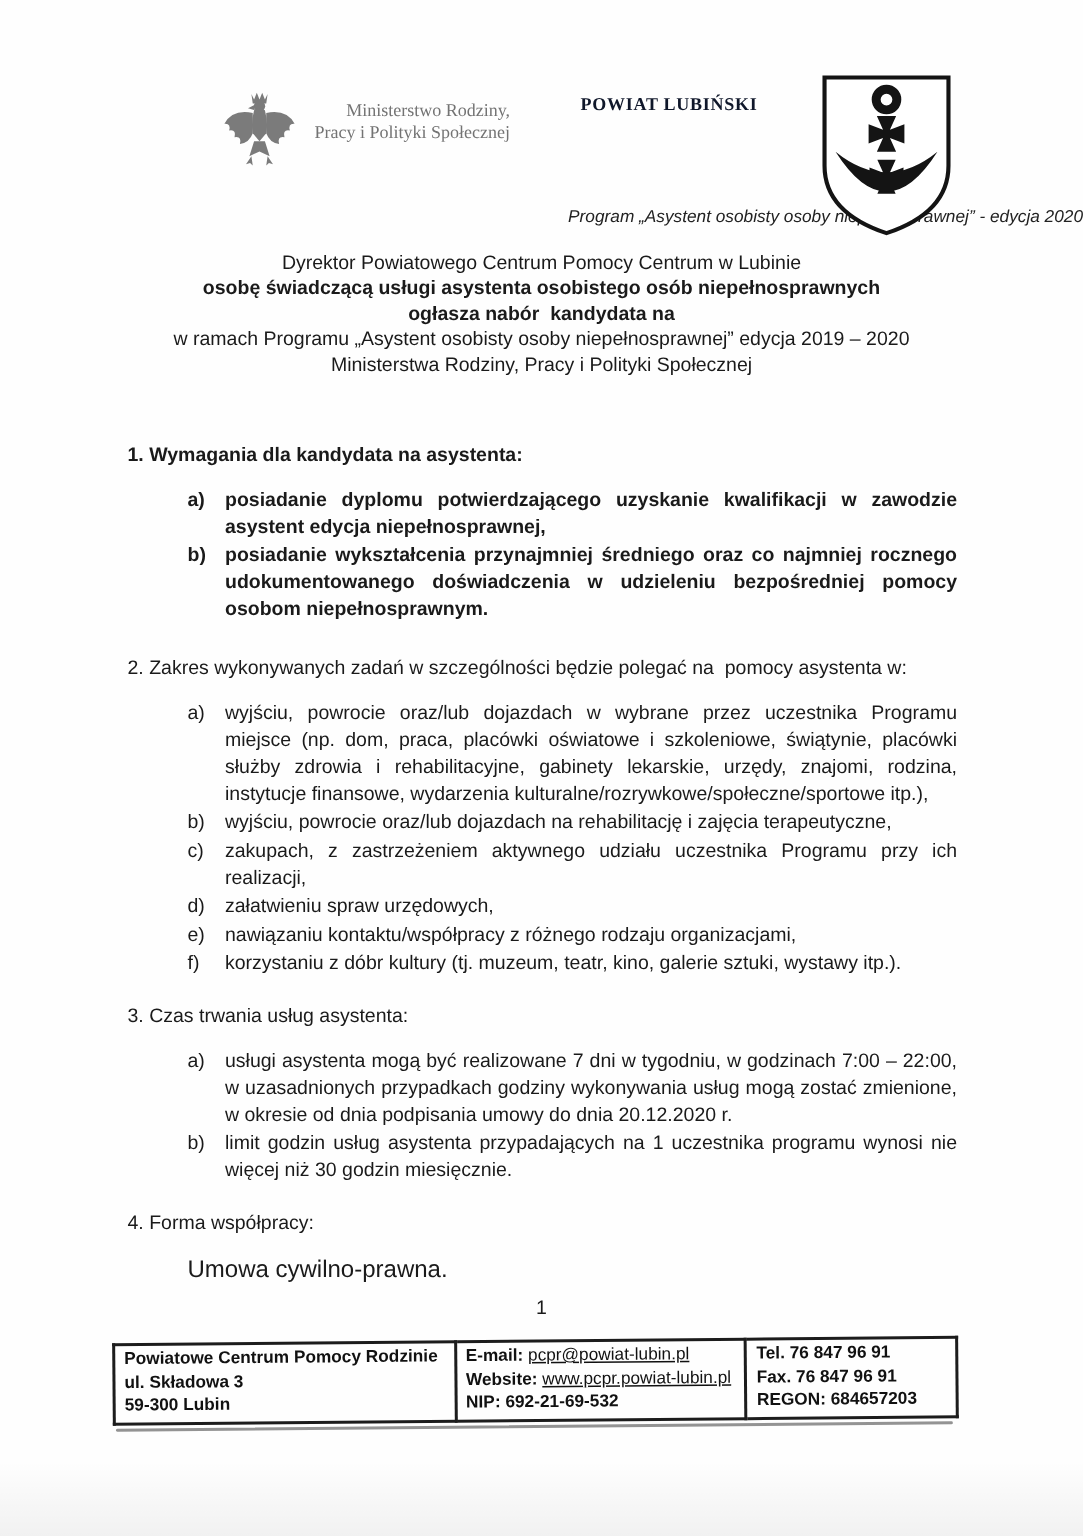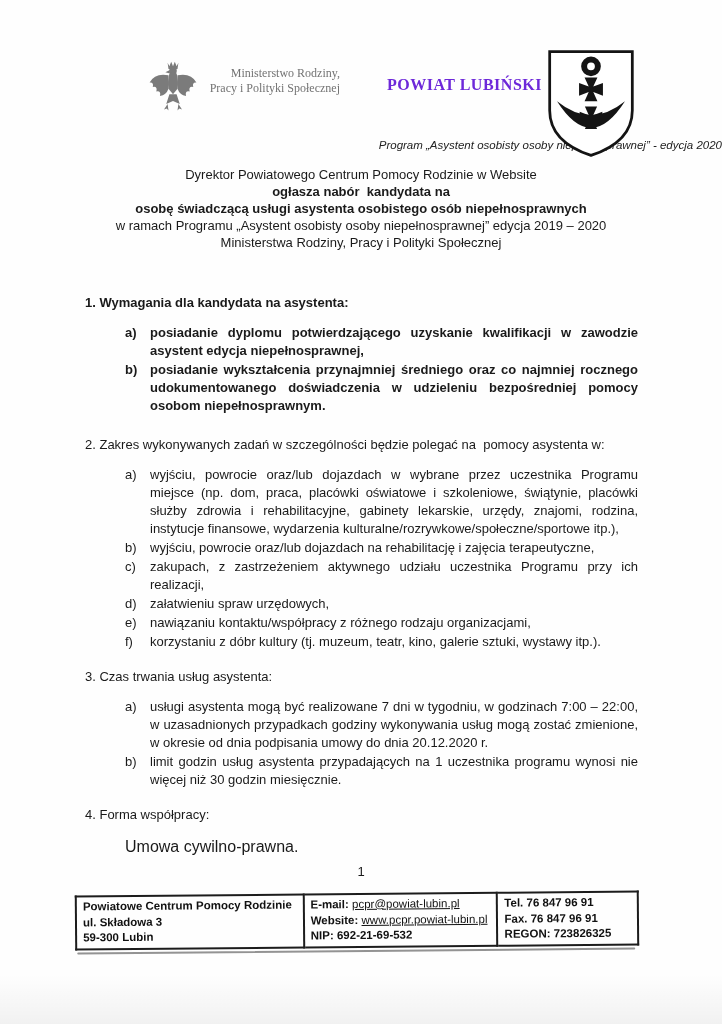--- a/index.html
+++ b/index.html
@@ -16,23 +16,23 @@
 
   
   .header { position:relative; height:86px; margin-top:48px; }
   .eagle { position:absolute; left:146px; top:8px; width:54px; height:62px; }
   .ministry-name {
     position:absolute; left:200px; top:18px; width:140px;
     font-family:"Liberation Serif", serif; font-size:12px; line-height:15px;
     text-align:right; color:#737373;
   }
   .county-title {
-    position:absolute; left:387px; top:28px;
-    font-family:"Liberation Serif", serif; font-weight:bold; font-size:16px;
-    letter-spacing:0.5px; color:#6d28d9;
+    position:absolute; left:387px; top:14px;
+    font-family:"Liberation Serif", serif; font-weight:bold; font-size:12px;
+    letter-spacing:0.5px; color:#0f172a;
   }
   .coa { position:absolute; left:545px; top:0px; width:92px; height:112px; }
 
   
   .program-note {
     margin-top:4px; text-align:right; font-style:italic; font-size:11.5px;
     line-height:15px; color:#222;
   }
 
   
@@ -95,23 +95,23 @@
       <path transform="translate(50,76) scale(0.95)" fill="#141414" d="M-7,-13 H7 L2.5,-3 L13,-7 V7 L2.5,3 L7,13 H-7 L-2.5,3 L-13,7 V-7 L-2.5,-3 Z"></path>
       <path d="M13,58 Q50,116 87,58 Q50,88 13,58 Z" fill="#141414"></path>
     </svg>
   </div>
 
   <div class="program-note">
     <div>Program „Asystent osobisty osoby niepełnosprawnej” - edycja 2020</div>
   </div>
 
   <div class="title-block">
-    <div class="tl">Dyrektor Powiatowego Centrum Pomocy Rodzinie w Website</div>
+    <div class="tl">Dyrektor Powiatowego Centrum Pomocy Centrum w Lubinie</div>
+    <div class="tl bold">osobę świadczącą usługi asystenta osobistego osób niepełnosprawnych</div>
     <div class="tl bold">ogłasza nabór  kandydata na</div>
-    <div class="tl bold">osobę świadczącą usługi asystenta osobistego osób niepełnosprawnych</div>
     <div class="tl">w ramach Programu „Asystent osobisty osoby niepełnosprawnej” edycja 2019 – 2020</div>
     <div class="tl">Ministerstwa Rodziny, Pracy i Polityki Społecznej</div>
   </div>
 
   <div class="section s1">
     <div class="sec-heading">1. Wymagania dla kandydata na asystenta:</div>
     <div class="sec-items">
       <div class="item">
         <span class="item-label">a)</span>
         <span class="item-text">posiadanie dyplomu potwierdzającego uzyskanie kwalifikacji w zawodzie asystent edycja niepełnosprawnej,</span>
@@ -184,21 +184,21 @@
           <div>59-300 Lubin</div>
         </td>
         <td class="c2">
           <div><span>E-mail: </span><span class="link-val">pcpr@powiat-lubin.pl</span></div>
           <div><span>Website: </span><span class="link-val">www.pcpr.powiat-lubin.pl</span></div>
           <div><span>NIP: </span><span>692-21-69-532</span></div>
         </td>
         <td class="c3">
           <div>Tel. 76 847 96 91</div>
           <div>Fax. 76 847 96 91</div>
-          <div>REGON: 723826325</div>
+          <div>REGON: 684657203</div>
         </td>
       </tr>
     </tbody>
       </table>
     <div class="scan-smudge"></div>
   </div>
 
 </div>
 
 </body></html>

